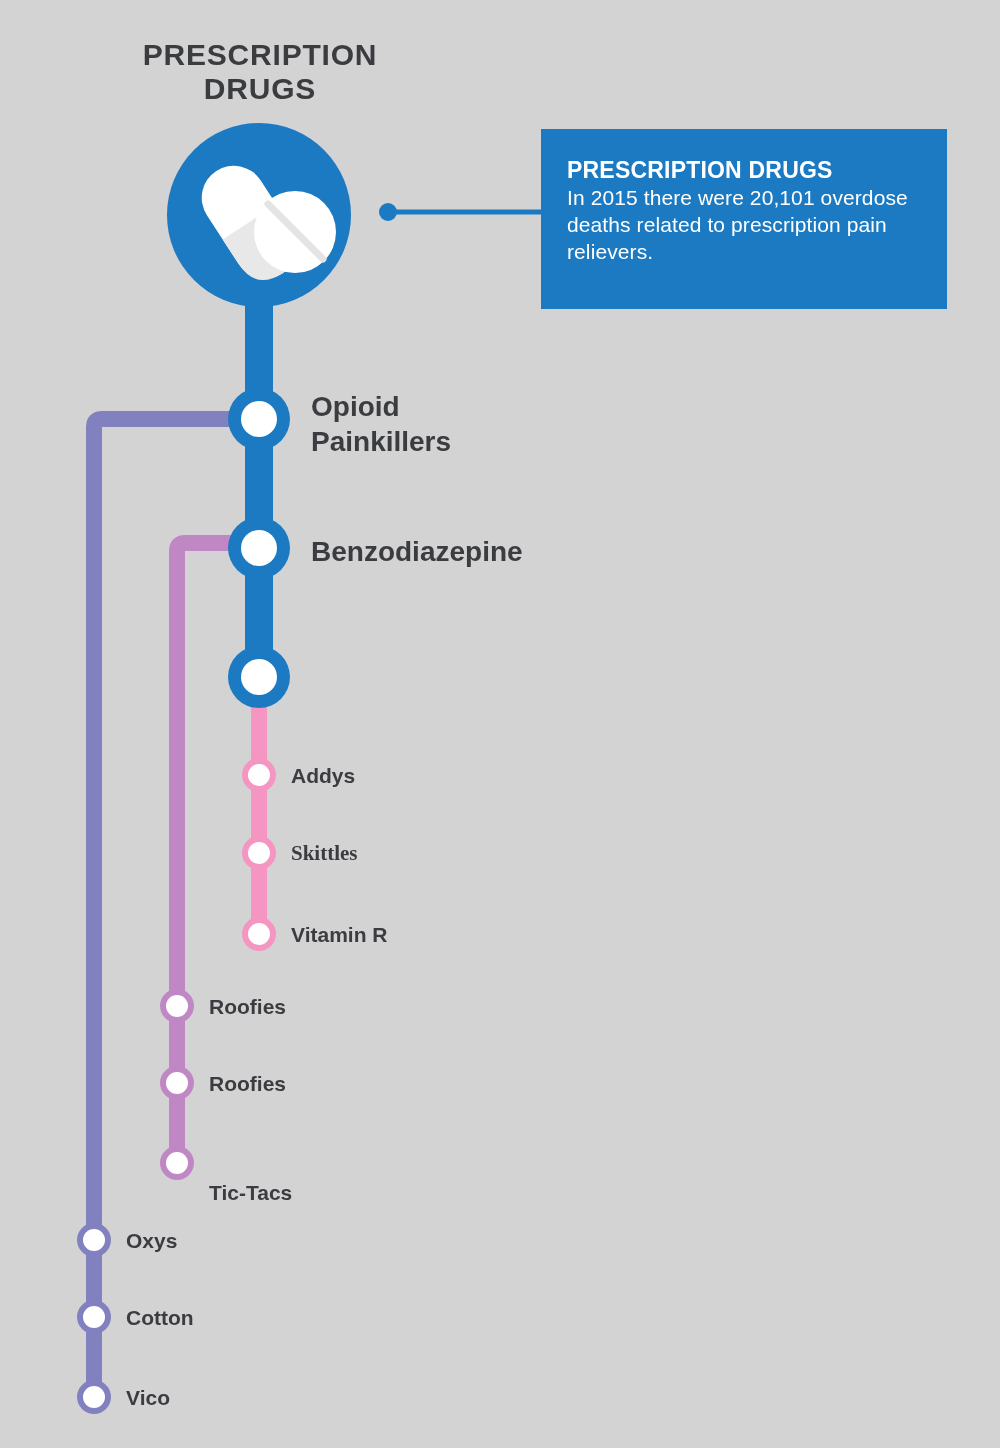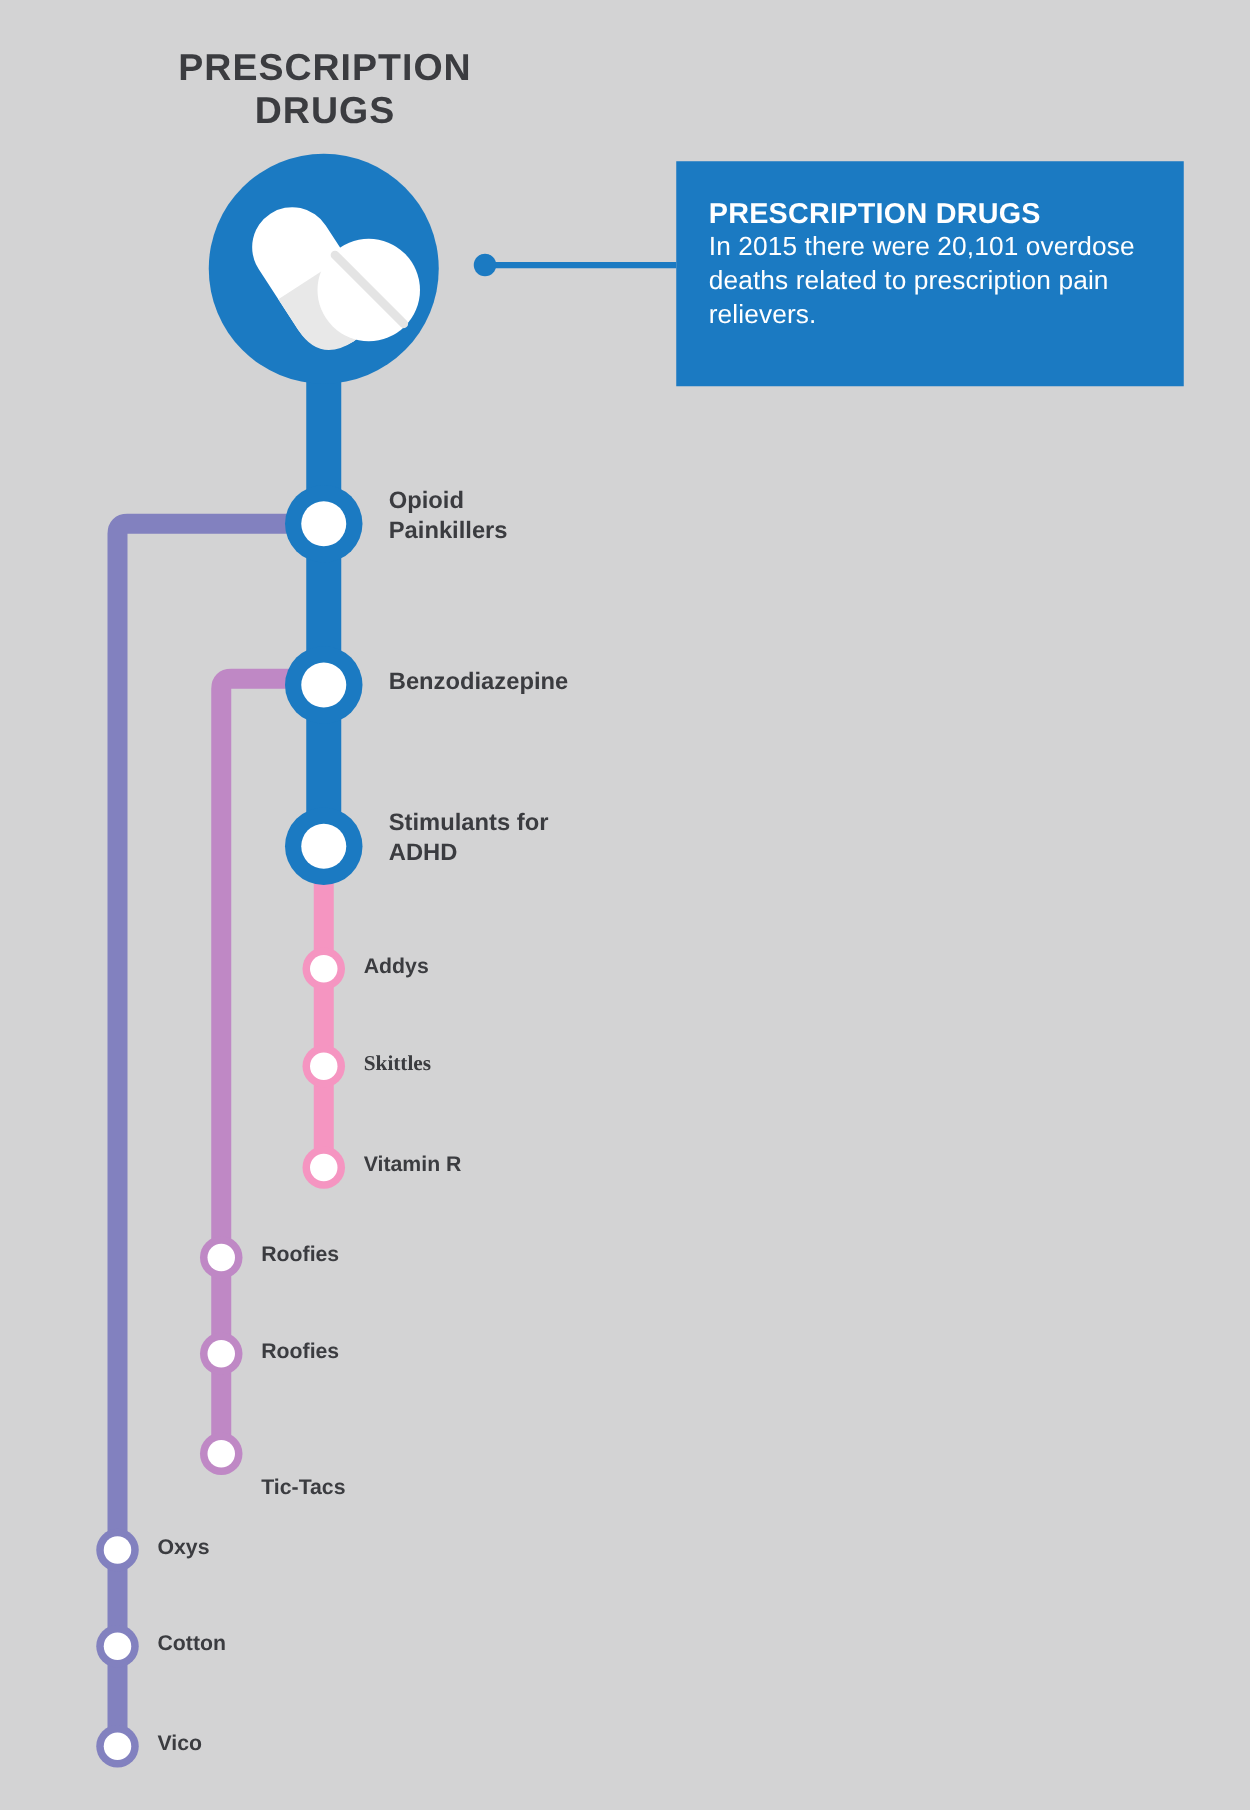--- a/index.html
+++ b/index.html
@@ -64,25 +64,25 @@
     line-height: 1.28;
     letter-spacing: 0.1px;
   }
   .node-label {
     position: absolute;
     color: #3b3c40;
     font-weight: bold;
     white-space: pre-line;
   }
   .label-major {
-    font-size: 19px;
+    font-size: 28px;
     line-height: 1.26;
   }
   .label-minor {
-    font-size: 17px;
+    font-size: 21px;
     line-height: 1.2;
   }
 </style>
 </head>
 <body>
 
 <div id="root">
 
   <div class="page-title">PRESCRIPTION
 DRUGS</div>
@@ -179,22 +179,20 @@
   </svg>
 
   <div class="callout">
     <div class="callout-title">PRESCRIPTION DRUGS</div>
     <div class="callout-body">In 2015 there were 20,101 overdose deaths related to prescription pain relievers.</div>
   </div>
 
   <div class="node-label label-major" style="left:311px; top:389px;">Opioid
 Painkillers</div>
   <div class="node-label label-major" style="left:311px; top:534px;">Benzodiazepine</div>
-  <div class="node-label label-major" style="left:311px; top:647px;">Stimulants for
-ADHD</div>
 
   <div class="node-label label-minor" style="left:291px; top:763px;">Addys</div>
   <div class="node-label label-minor" style="left:291px; top:841px;font-family:Liberation Serif, serif;">Skittles</div>
   <div class="node-label label-minor" style="left:291px; top:922px;">Vitamin R</div>
 
   <div class="node-label label-minor" style="left:209px; top:994px;">Roofies</div>
   <div class="node-label label-minor" style="left:209px; top:1071px;">Roofies</div>
   <div class="node-label label-minor" style="left:209px; top:1180px;">Tic-Tacs</div>
 
   <div class="node-label label-minor" style="left:126px; top:1228px;">Oxys</div>

